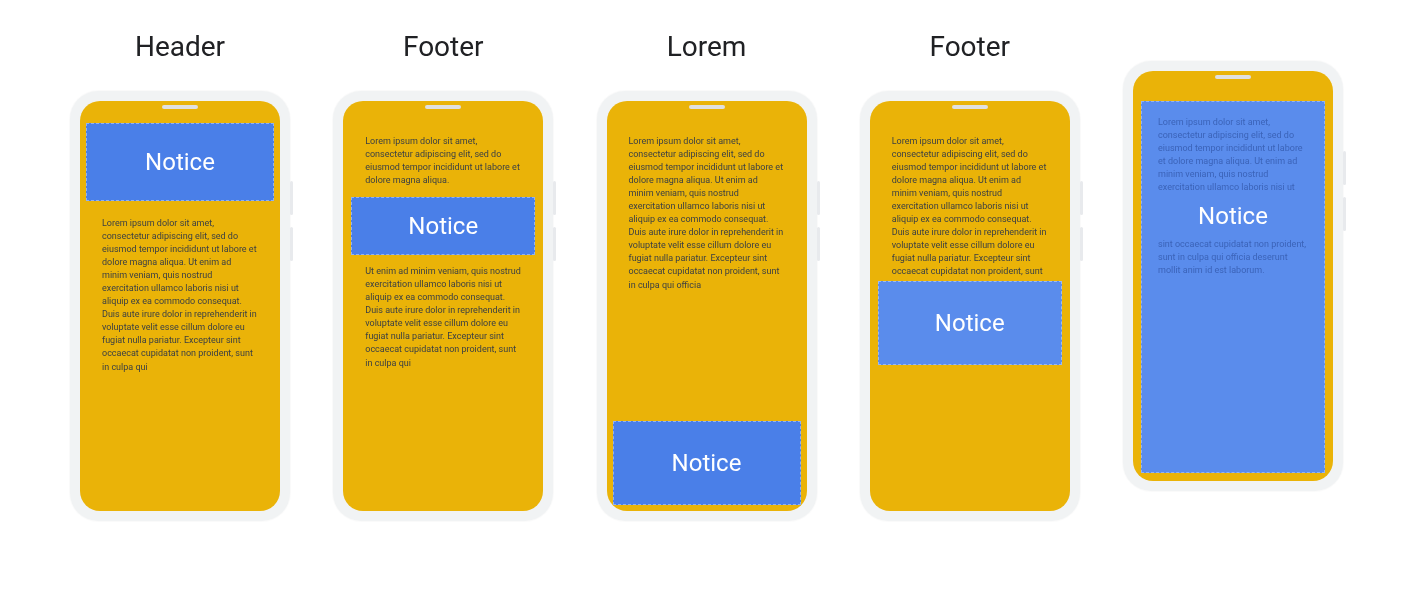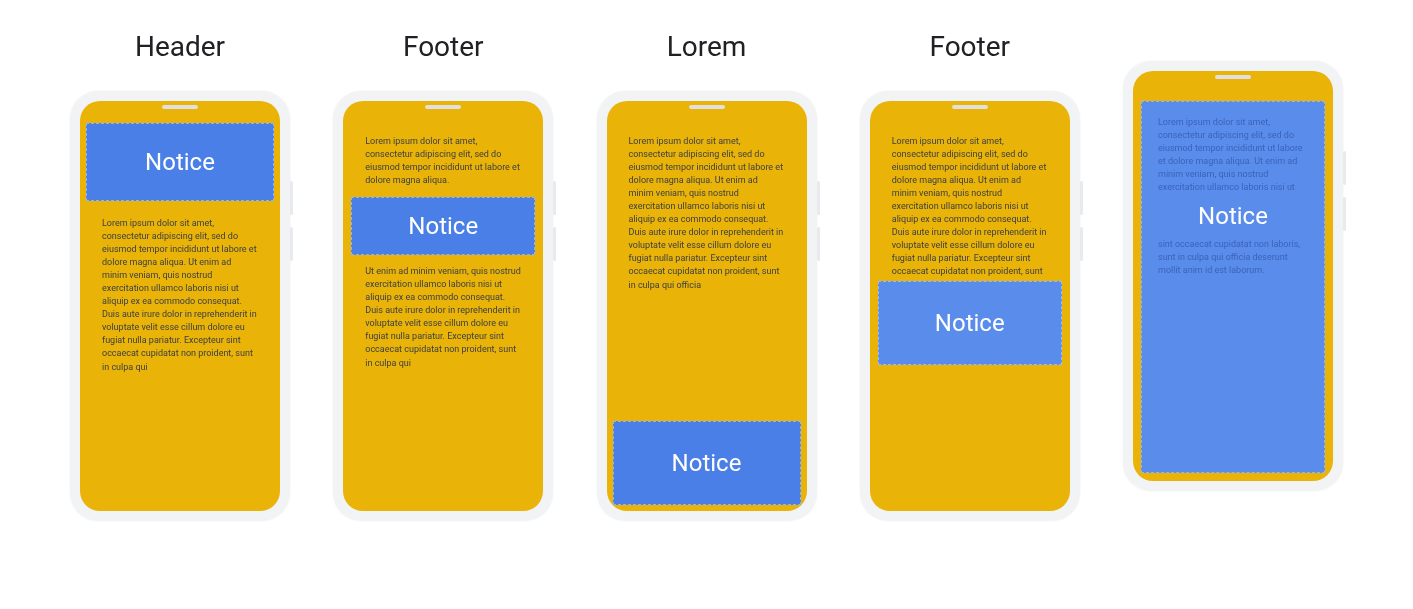--- a/index.html
+++ b/index.html
@@ -182,19 +182,19 @@
       </div>
     </div>
   </div>
 
   <div class="col">
     <div class="phone">
       <div class="screen">
         <div class="interstitial-overlay">
           <div class="dimmed">Lorem ipsum dolor sit amet, consectetur adipiscing elit, sed do eiusmod tempor incididunt ut labore et dolore magna aliqua. Ut enim ad minim veniam, quis nostrud exercitation ullamco laboris nisi ut</div>
           <div class="notice-label">Notice</div>
-          <div class="dimmed">sint occaecat cupidatat non laboris, sunt in culpa qui officia deserunt mollit anim id est laborum.</div>
+          <div class="dimmed">sint occaecat cupidatat non proident, sunt in culpa qui officia deserunt mollit anim id est laborum.</div>
         </div>
       </div>
     </div>
   </div>
 
 </div>
 
 </body></html>

